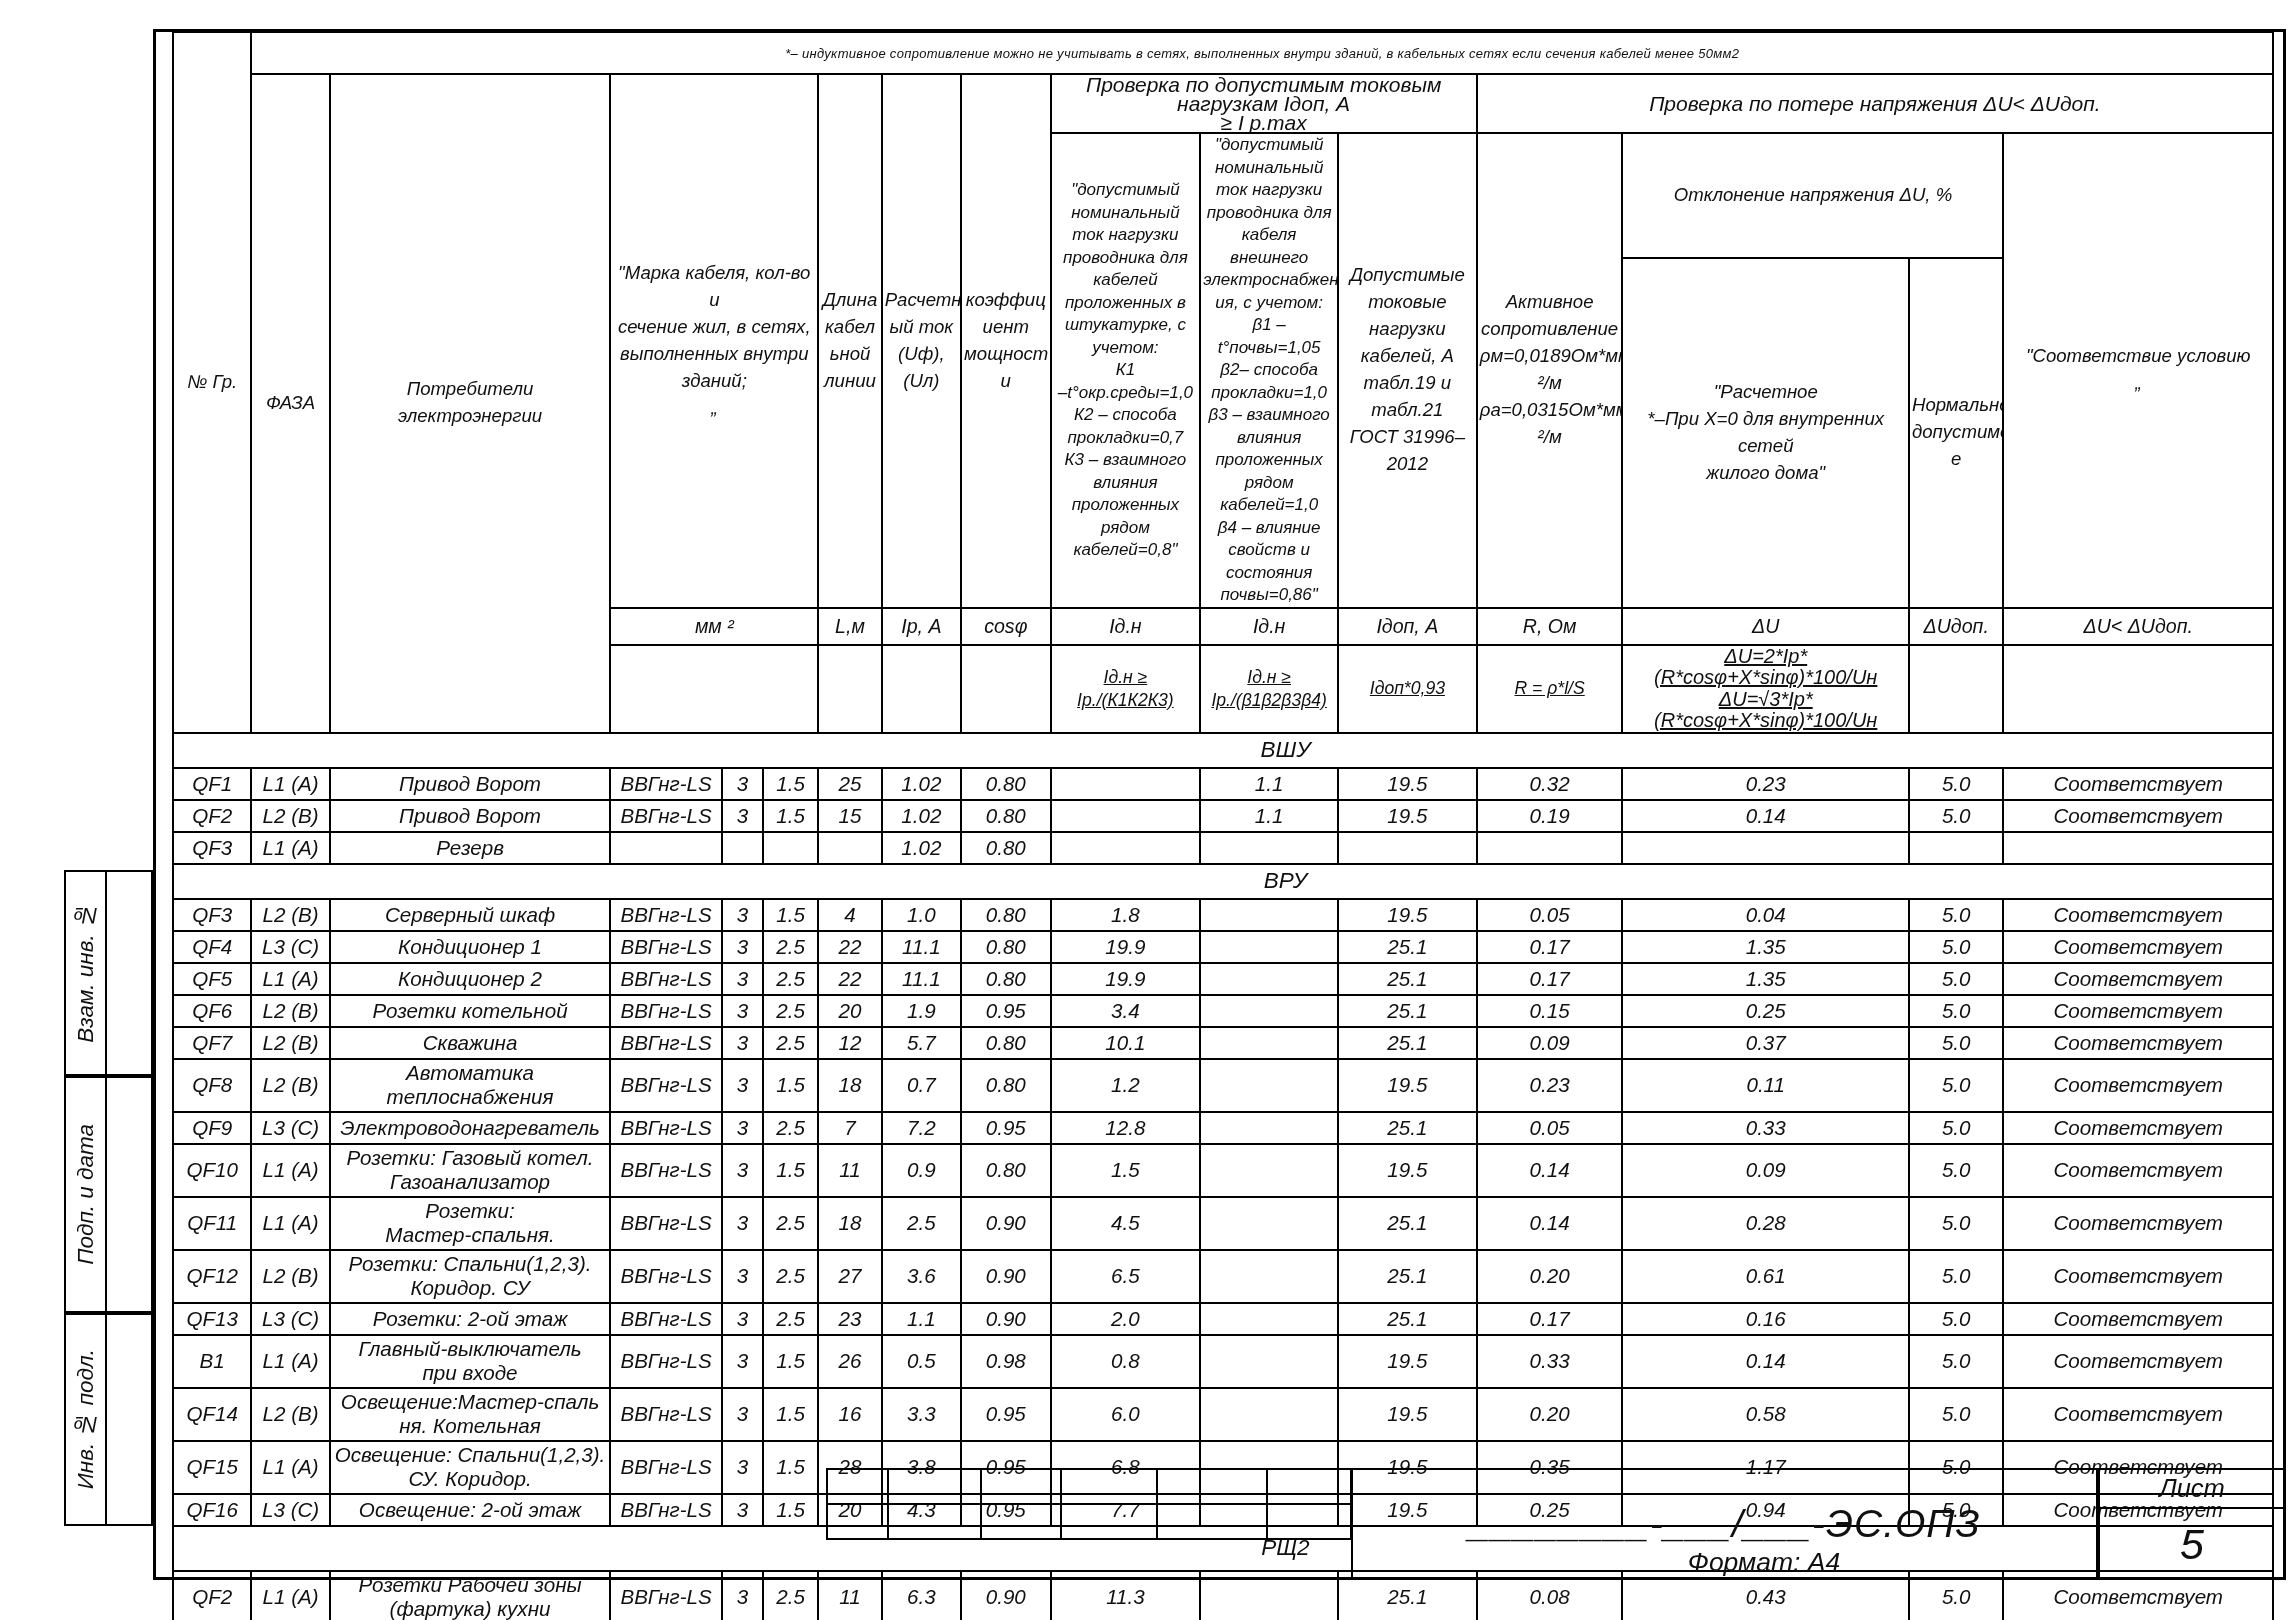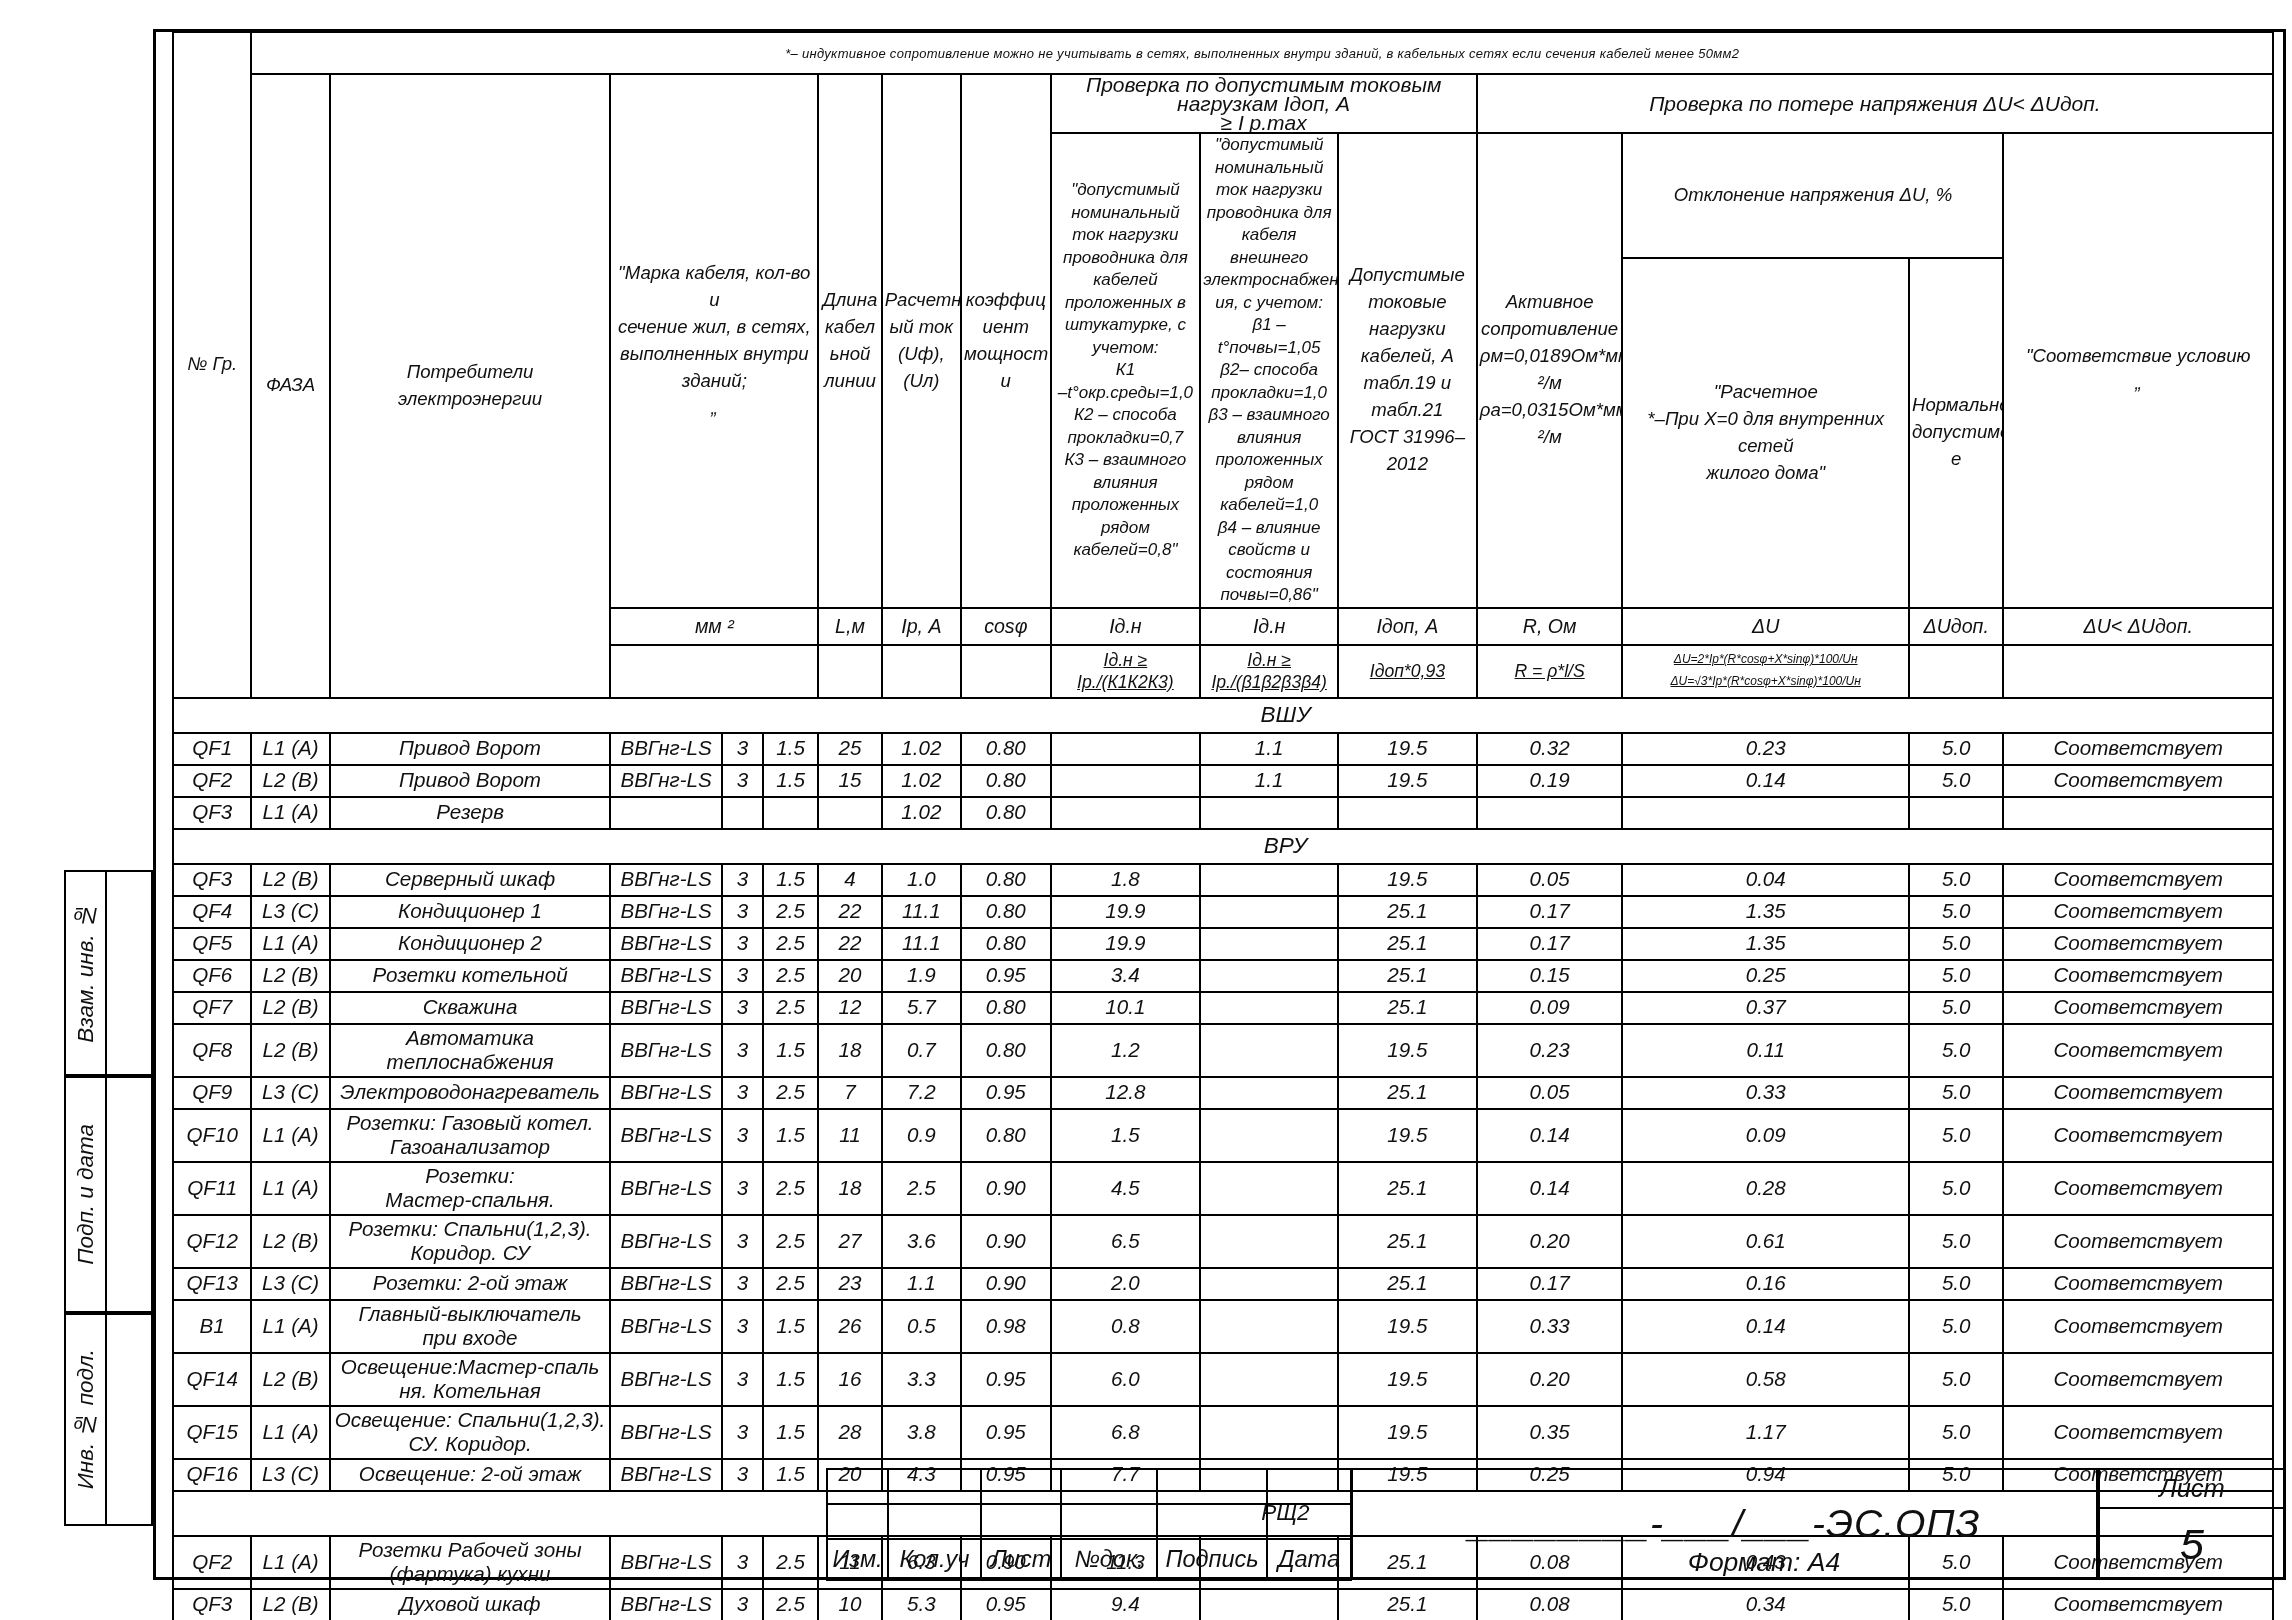--- a/index.html
+++ b/index.html
@@ -12,21 +12,21 @@
   tr.r-note{height:42px;}
   td.note-cell{text-align:right;padding-right:11.8px;font-size:13px;letter-spacing:0.3px;}
   tr.r-h1{height:37px;}
   tr.r-h2a{height:108px;}
   tr.r-h2b{height:301px;}
   tr.r-units{height:37px;font-size:19.6px;}
   tr.r-formulas{height:53px;font-size:17.6px;line-height:22.5px;text-decoration:underline;}
   td.hdr{font-size:18.6px;line-height:1.45;}
   td.sm{font-size:17px;line-height:22.5px;}
   td.grp{font-size:21px;line-height:19px;}
-  td.frm-du{font-size:12px;line-height:21.6px;}
+  td.frm-du{font-size:20px;line-height:21.6px;}
   tbody td{font-size:20.6px;line-height:24.5px;}
   tr.row1{height:32px;}
   tr.row2{height:53px;}
   tr.section-row{height:35px;}
   tr.section-row td{border-top:2.9px solid #000;text-align:center;padding-left:127px;font-size:22.5px;}
   tr.tall-section{height:45px;}
   td.left{text-align:left;padding-left:9.8px;}
   
   .stamp{position:absolute;left:64px;width:89px;border:2.9px solid #000;box-sizing:border-box;display:flex;background:#fff;}
   .stamp .lbl{width:39px;border-right:2.9px solid #000;display:flex;align-items:center;justify-content:center;}
@@ -608,28 +608,20 @@
         <td></td>
   </tr>
   <tr class="e">
     <td></td>
         <td></td>
         <td></td>
         <td></td>
         <td></td>
         <td></td>
   </tr>
-  <tr class="l">
-    <td>Изм.</td>
-    <td>Кол.уч</td>
-    <td>Лист</td>
-    <td>№док.</td>
-    <td>Подпись</td>
-    <td>Дата</td>
-  </tr>
 </tbody>
   </table>
 
 <div class="desig">________-___/___-ЭС.ОПЗ</div>
 
 <div class="sheetbox">
   <div class="cap">Лист</div>
   <div class="num">5</div>
 </div>
 

